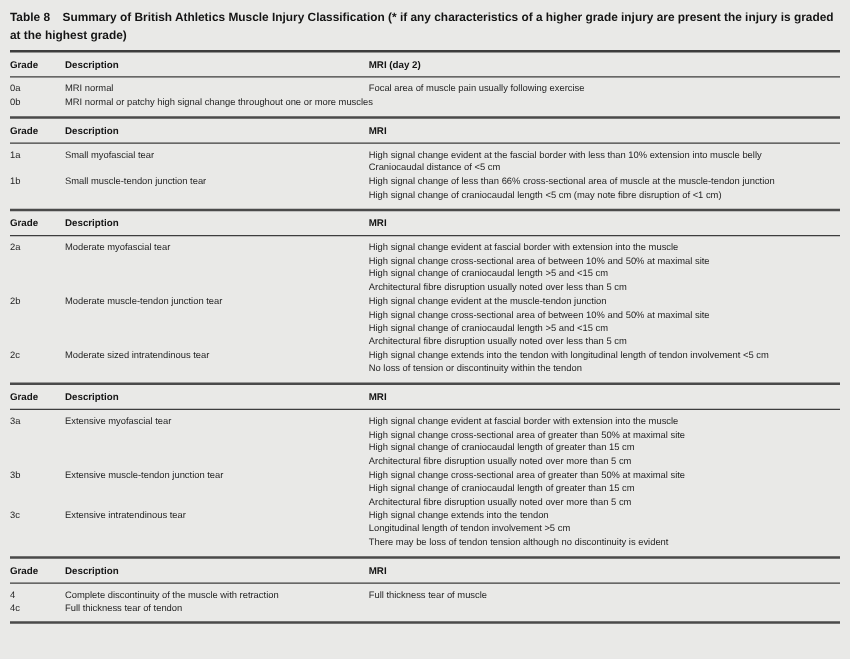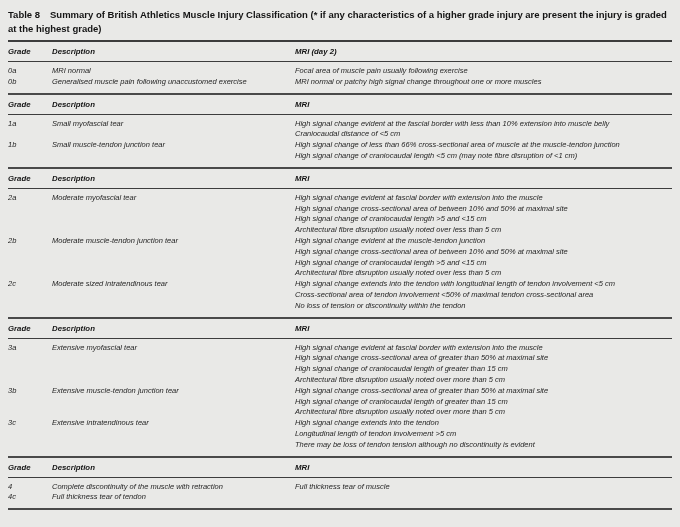--- a/index.html
+++ b/index.html
@@ -18,21 +18,21 @@
   .title-label { padding-right:10px; }
   .rule { border-top:1px solid #3d3d3d; height:0; }
   .rule.thick { border-top-width:2px; }
   .rule.med { border-top-width:2px; border-top-color:#4a4a4a; }
   .grid { display:grid; grid-template-columns:44px 243px 1fr; }
   .sec-header {
     font-weight:700; font-size:7.8px; line-height:10px;
     padding:5px 0 4px 0; color:#141414;
   }
   .sec-body { padding:4px 0 5px 0; font-size:7.5px; line-height:10.8px; }
-  .cell { white-space:nowrap; overflow:visible;font-style:italic; }
+  .cell { white-space:nowrap; overflow:visible; }
   .mri-line { white-space:nowrap; }
 </style>
 </head>
 <body>
 
 <div class="page">
   <div class="title">
     <span class="title-label">Table 8</span><span>Summary of British Athletics Muscle Injury Classification (* if any characteristics of a higher grade injury are present the injury is graded at the highest grade)</span>
   </div>
   <div class="rule thick"></div>
@@ -46,21 +46,20 @@
       <div class="sec-body">
         <div class="grid">
           <div class="cell">0a</div>
           <div class="cell">
             <div class="mri-line">MRI normal</div>
           </div>
           <div class="cell">Focal area of muscle pain usually following exercise</div>
         </div>
         <div class="grid">
           <div class="cell">0b</div>
-          <div class="cell">Generalised muscle pain following unaccustomed exercise</div>
           <div class="cell">
             <div class="mri-line">MRI normal or patchy high signal change throughout one or more muscles</div>
           </div>
         </div>
       </div>
       <div class="rule med"></div>
       <div class="grid sec-header">
         <div class="cell">Grade</div>
         <div class="cell">Description</div>
         <div class="cell">MRI</div>
@@ -110,21 +109,20 @@
             <div class="mri-line">High signal change cross-sectional area of between 10% and 50% at maximal site</div>
             <div class="mri-line">High signal change of craniocaudal length &gt;5 and &lt;15 cm</div>
             <div class="mri-line">Architectural fibre disruption usually noted over less than 5 cm</div>
           </div>
         </div>
         <div class="grid">
           <div class="cell">2c</div>
           <div class="cell">Moderate sized intratendinous tear</div>
           <div class="cell">
             <div class="mri-line">High signal change extends into the tendon with longitudinal length of tendon involvement &lt;5 cm</div>
-            <div class="mri-line">Cross-sectional area of tendon involvement &lt;50% of maximal tendon cross-sectional area</div>
             <div class="mri-line">No loss of tension or discontinuity within the tendon</div>
           </div>
         </div>
       </div>
       <div class="rule med"></div>
       <div class="grid sec-header">
         <div class="cell">Grade</div>
         <div class="cell">Description</div>
         <div class="cell">MRI</div>
       </div>

